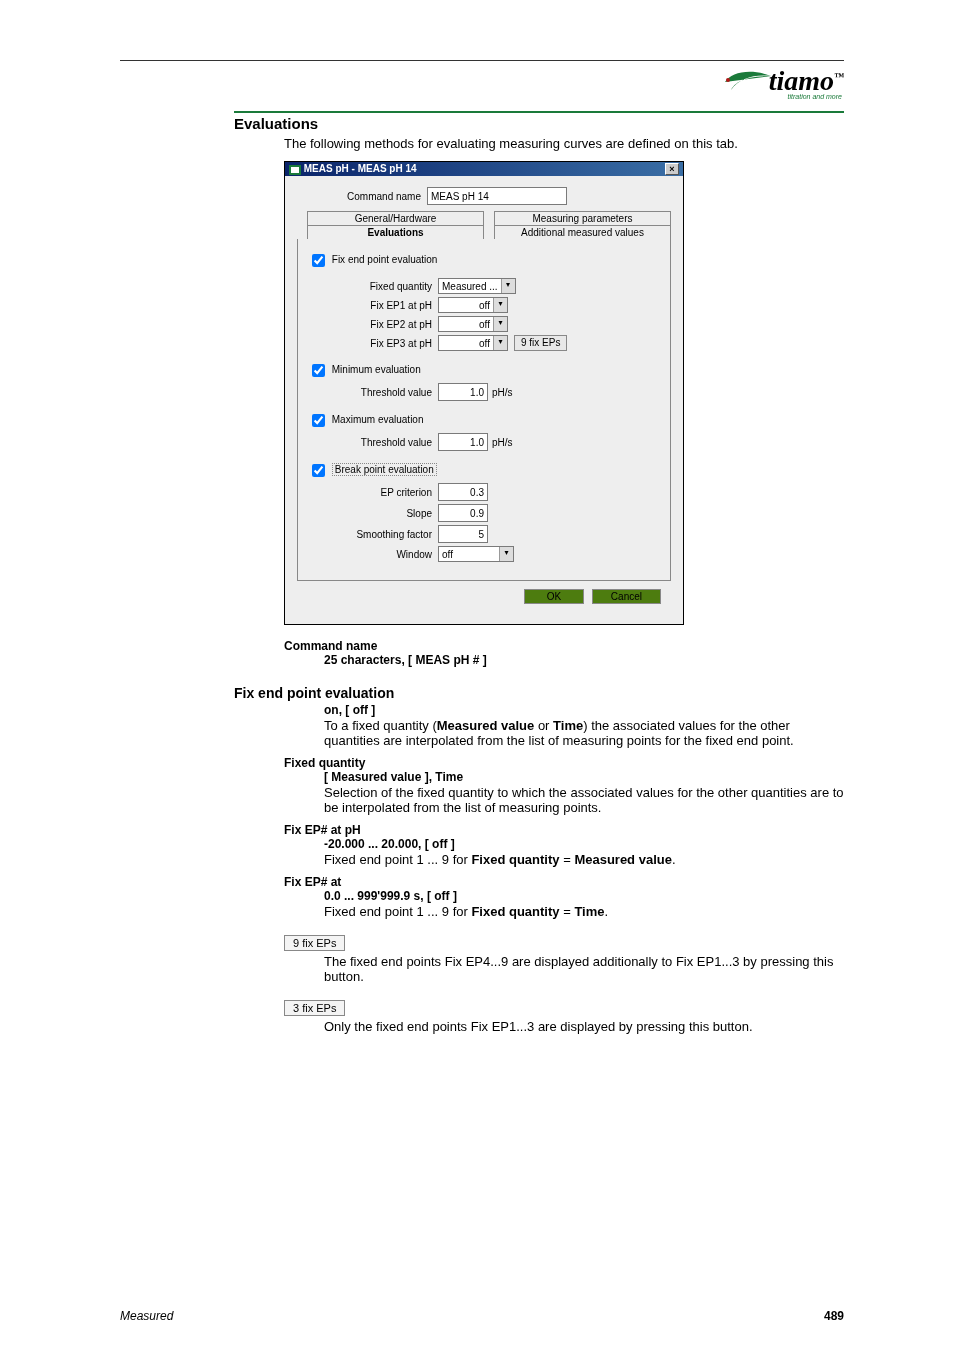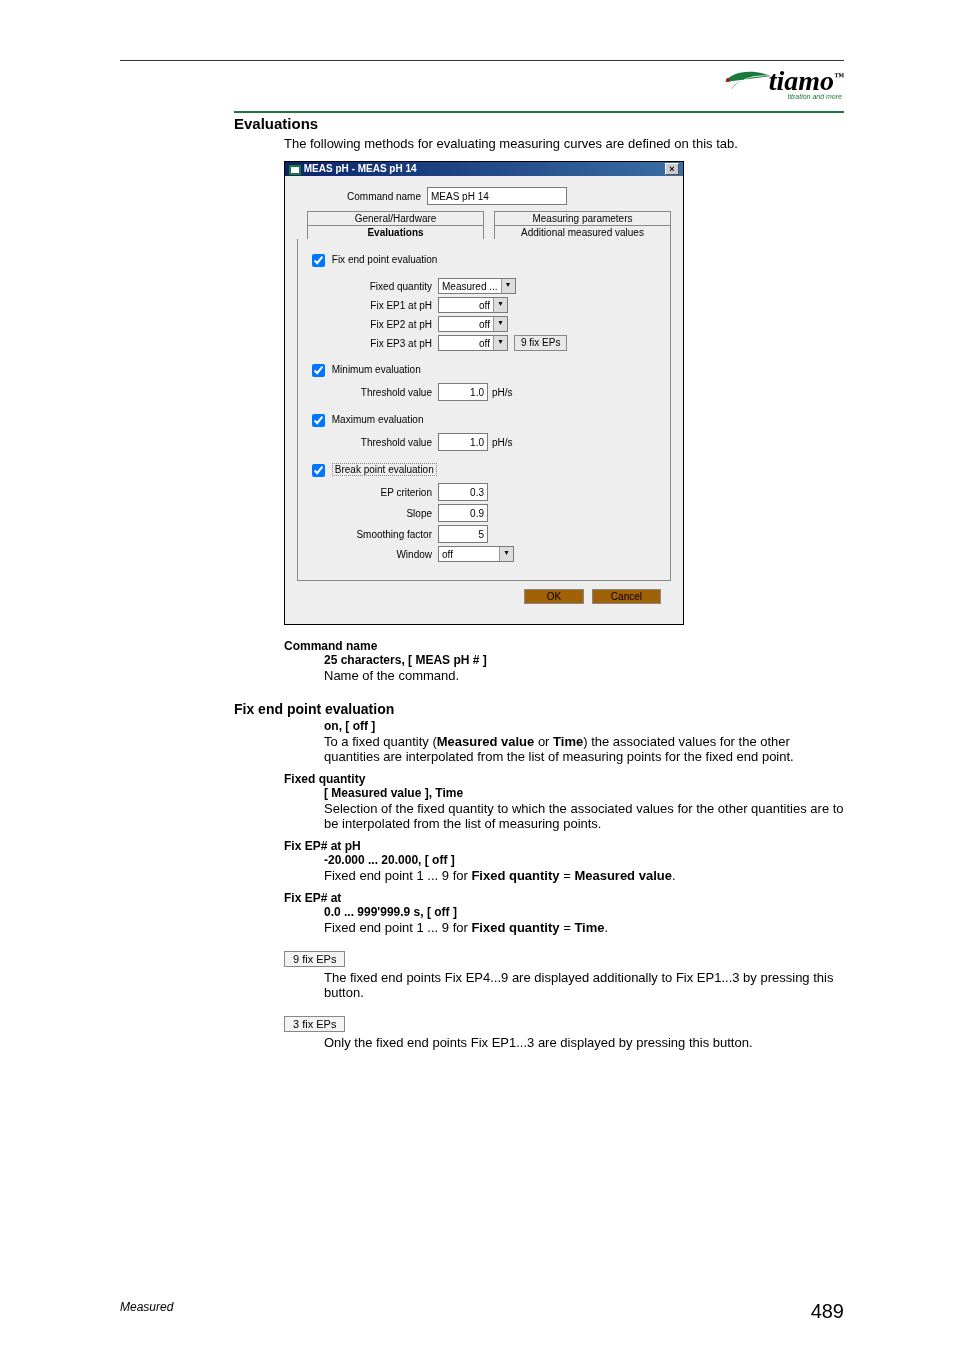--- a/index.html
+++ b/index.html
@@ -170,21 +170,21 @@
   .subgroup { margin: 4px 0 10px 0; }
   .btnrow {
     display: flex;
     justify-content: flex-end;
     gap: 8px;
     padding: 8px 10px;
     background: #eee;
   }
   .winbtn {
     border: 1px solid #888;
-    background: #a16207;
+    background: #4d7c0f;
     padding: 1px 18px;
     font-size: 10px;
     min-width: 60px;
     text-align: center;
   }
   .smallbtn {
     border: 1px solid #888;
     background: #e8e8e8;
     padding: 0 6px;
     font-size: 10px;
@@ -217,21 +217,21 @@
   .footer {
     position: absolute;
     bottom: 28px;
     left: 120px;
     right: 110px;
     display: flex;
     justify-content: space-between;
     font-size: 12px;
   }
   .footer .left { font-style: italic; }
-  .footer .right { font-weight: normal; font-size: 20px; }
+  .footer .right { font-weight: bold; font-size: 12px; }
   .tm { font-size: 10px; vertical-align: super;}
 </style>
 </head>
 <body>
 <div class="page">
 
 <hr class="hr-top">
 
 <div class="logo-block">
   <span class="logo-swoosh">
@@ -364,21 +364,20 @@
         <div class="winbtn">Cancel</div>
       </div>
     </div>
   </div>
 
   
   <div class="param-block">
     <div class="param-name">Command name</div>
     <div class="param-sub">
       <div class="param-range">25 characters, [ MEAS pH # ]</div>
-      <div class="param-desc">Name of the command.</div>
     </div>
   </div>
 
   <h3 class="subsect">Fix end point evaluation</h3>
 
   <div class="param-block" style="margin-top:2px">
     <div class="param-sub">
       <div class="param-range">on, [ off ]</div>
       <div class="param-desc">
         <span>To a fixed quantity (</span><b>Measured value</b><span> or </span><b>Time</b><span>) the associated values for the other quantities are interpolated from the list of measuring points for the fixed end point.</span>

